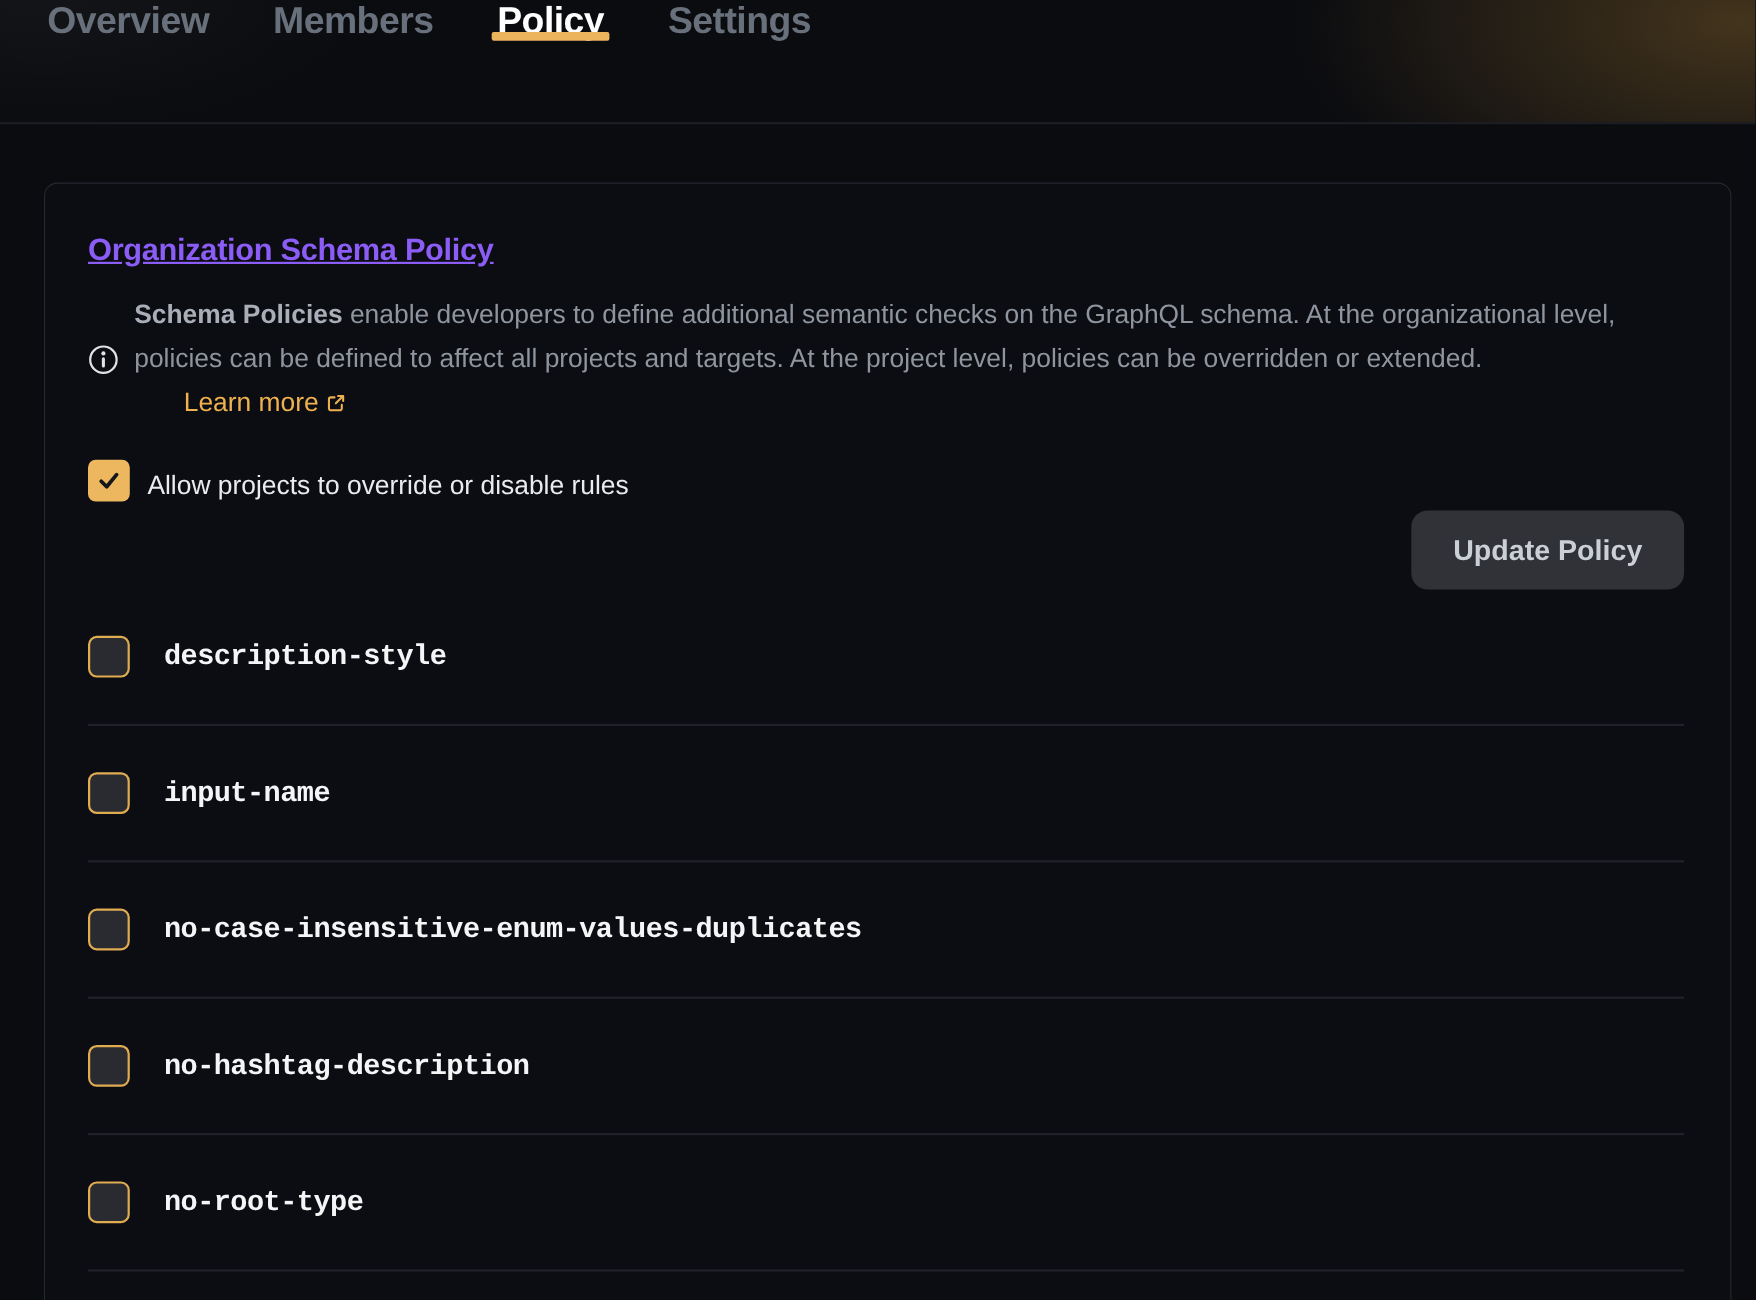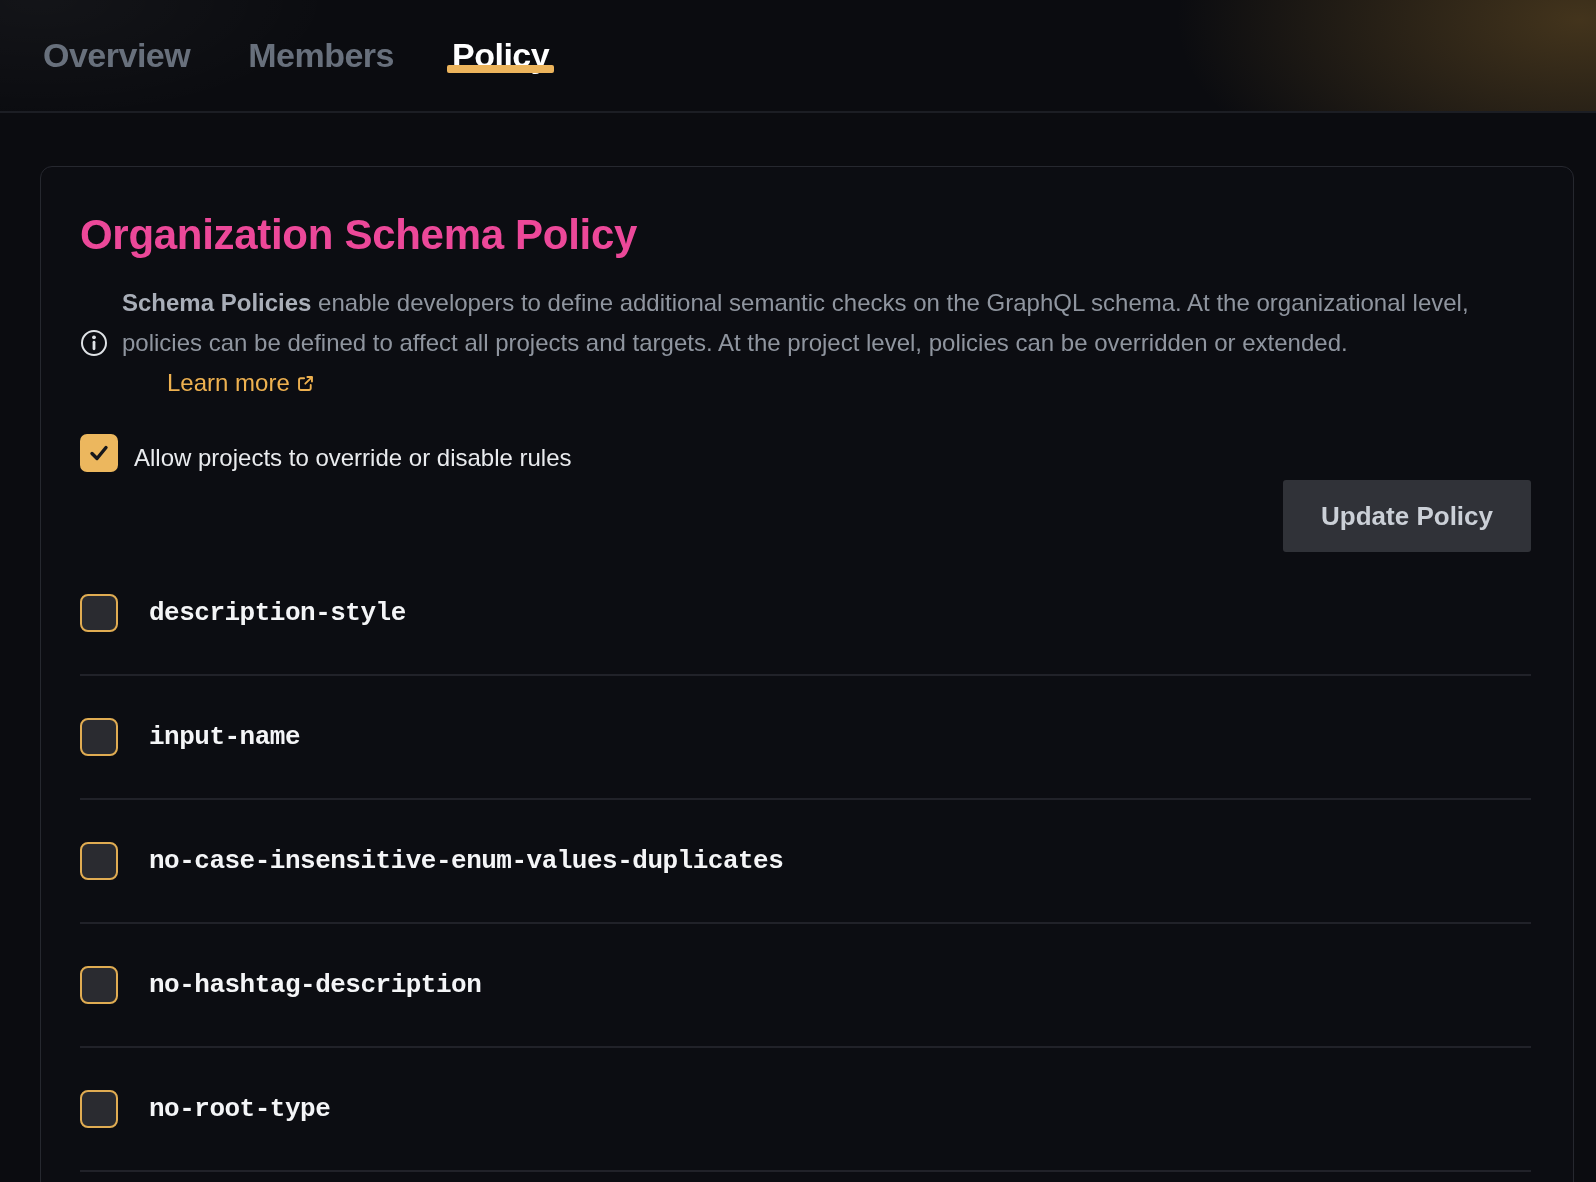--- a/index.html
+++ b/index.html
@@ -9,54 +9,54 @@
 
   
   .topbar {
     height: 113px; width: 100%;
     border-bottom: 2px solid #1c1e24;
     background:
       radial-gradient(560px 280px at 1580px 20px, rgba(158,117,48,0.38), rgba(158,117,48,0) 72%),
       radial-gradient(420px 170px at 40px 0px, rgba(255,255,255,0.035), rgba(255,255,255,0) 70%),
       #0b0c10;
   }
-  .tabs { height: 100%; display: flex; align-items: center; padding-left: 43px; gap: 58px; }
+  .tabs { height: 100%; display: flex; align-items: flex-start; padding-left: 43px; gap: 58px; }
   .tab { position: relative; display: flex; align-items: center;
          font-size: 34px; font-weight: 700; letter-spacing: -0.5px;
          color: #68707c; cursor: pointer; }
   .tab.active { color: #ffffff; }
   .tab .underline { position: absolute; left: -5px; right: -5px; bottom: 2px;
          height: 8px; background: #ecb45c; border-radius: 2px; }
 
   
   .card {
     margin: 53px 22px 0 40px; width: 1534px; height: 1060px;
     background: #0c0d12; border: 1px solid #26282f; border-radius: 12px;
     padding: 44px 42px 0 39px;
   }
-  .card h1 { font-size: 42px; font-weight: 700; color: #ec4899; letter-spacing: -0.3px; }
+  .card h1 { font-size: 28px; font-weight: 700; color: #8b5cf6; letter-spacing: -0.3px; text-decoration: underline; }
 
   .info { display: flex; align-items: center; gap: 14px; margin-top: 24px; }
   .info-ic { flex: 0 0 28px; height: 28px; display: flex; align-items: center; }
   .info-text { font-size: 24px; line-height: 40px; color: #8f959f; max-width: 1388px; }
   .info-text strong { color: #a9aeb8; font-weight: 700; }
   .learn { color: #eeb150; text-decoration: none; cursor: pointer; white-space: nowrap; margin-left: 45px; }
   .learn svg { margin-left: 6px; vertical-align: -2px; }
 
   .allow { display: flex; align-items: flex-end; gap: 16px; margin-top: 31px; cursor: pointer; width: fit-content; }
   .allow-label { font-size: 24px; color: #e9ebee; }
 
   .cb { width: 38px; height: 38px; border-radius: 7px; display: flex;
         align-items: center; justify-content: center; flex: 0 0 38px; cursor: pointer; }
   .cb.checked { background: #ecb75e; }
   .cb.unchecked { background: #2a2b30; border: 2px solid #e0ac52; border-radius: 8px; }
 
   .btnrow { display: flex; justify-content: flex-end; margin-top: 8px; }
   .update { height: 72px; padding: 0 38px; background: #303238; border: none;
-            border-radius: 3px; color: #cbd0d7; font-family: "Liberation Sans", sans-serif;
+            border-radius: 15px; color: #cbd0d7; font-family: "Liberation Sans", sans-serif;
             font-size: 26px; font-weight: 700; cursor: pointer; }
 
   .rules { margin-top: 0; }
   .rule { height: 124px; display: flex; align-items: center; gap: 31px;
           border-bottom: 2px solid #212229; }
   .rule-name { font-family: Liberation Mono, monospace; font-size: 26px;
                font-weight: 700; color: #f4f5f7; letter-spacing: -0.5px; }
 </style>
 </head>
 <body>
@@ -67,20 +67,23 @@
     <nav class="tabs">
       <div class="tab">
         <span>Overview</span>
       </div>
       <div class="tab">
         <span>Members</span>
       </div>
       <div class="tab active">
         <span>Policy</span>
         <span class="underline"></span>
+      </div>
+      <div class="tab">
+        <span>Settings</span>
       </div>
     </nav>
   </header>
 
   <main class="card">
 
     <h1>Organization Schema Policy</h1>
 
     <div class="info">
       <span class="info-ic">

